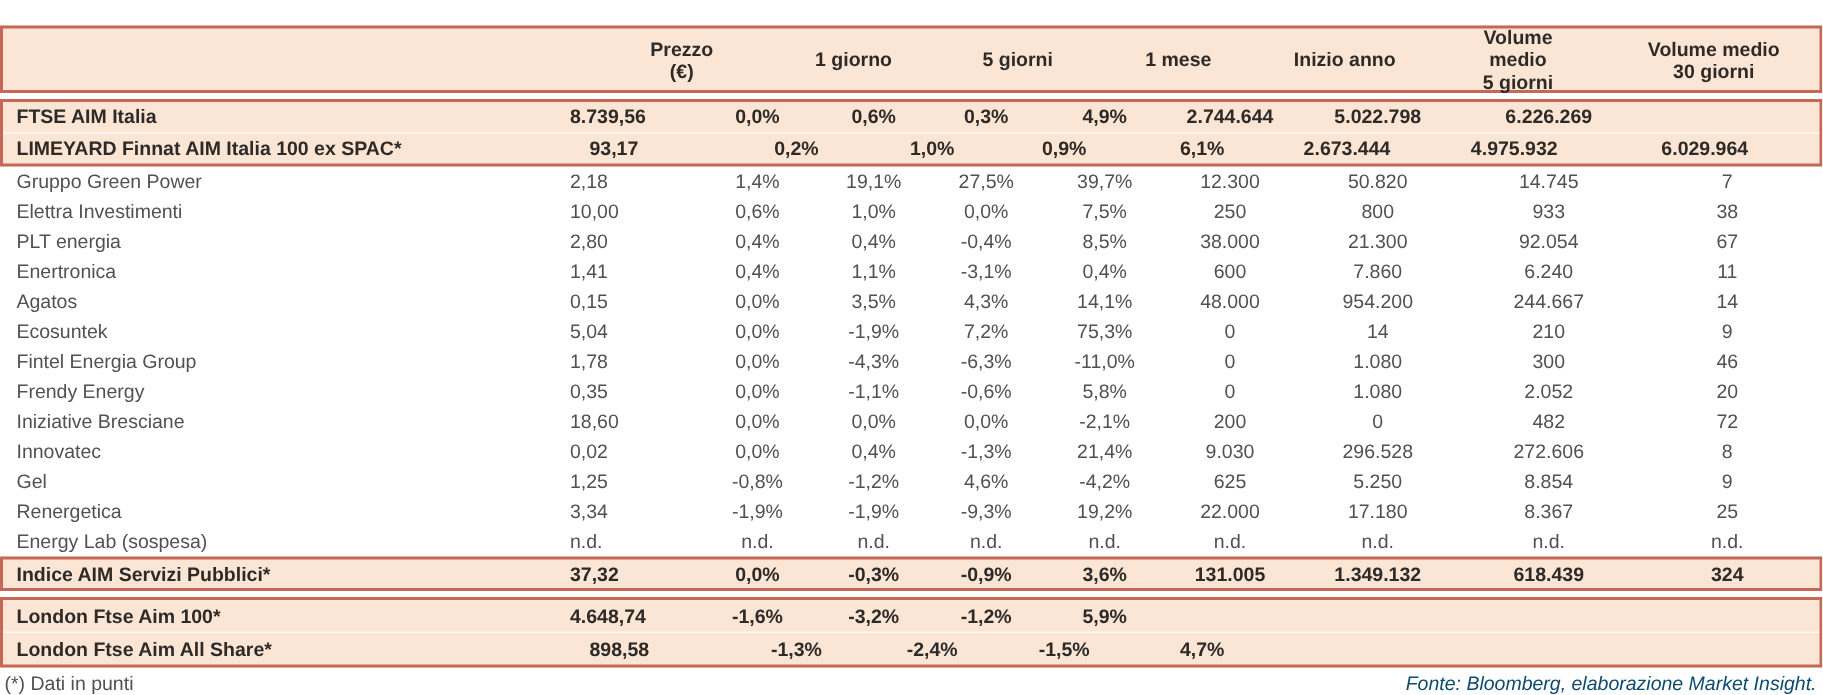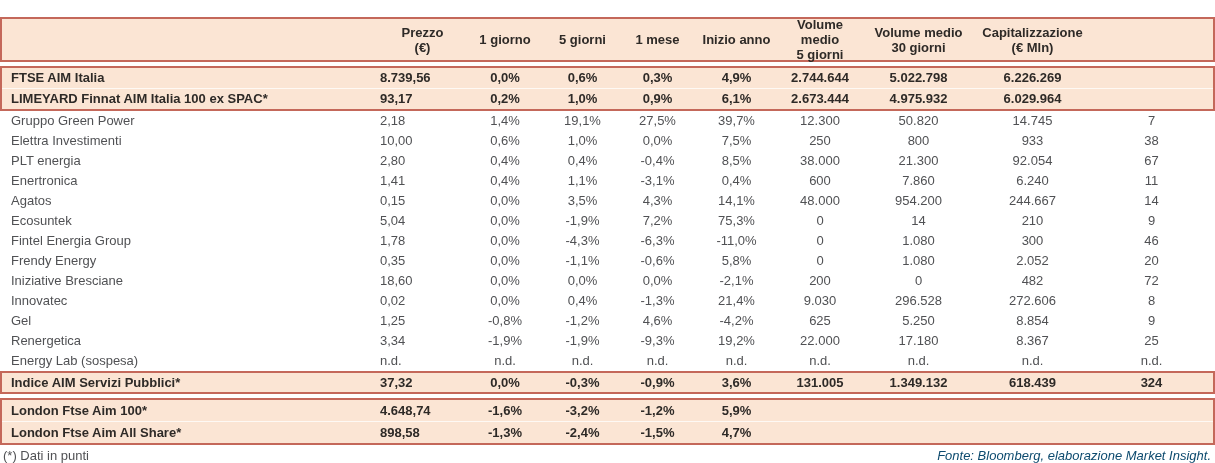--- a/index.html
+++ b/index.html
@@ -16,25 +16,25 @@
   .box{
     box-sizing:border-box;width:1215px;
     border:2px solid var(--brd);
     background:var(--peach);
   }
   .grid-row{
     display:grid;
     grid-template-columns:378px 85px 80px 75px 75px 83px 84px 113px 115px 123px;
     align-items:center;
   }
-  .box .grid-row + .grid-row{border-top:1px solid rgba(255,255,255,.75);}
+  .box .grid-row + .grid-row{border-top:1px solid rgba(255,255,255,.75);gap:13px;}
   .cell{overflow:hidden;white-space:pre-line;line-height:14px;font-size:13px;}
   
   .header-box{margin-top:17px;}
-  .header-box .grid-row{height:41px;}
+  .header-box .grid-row{height:41px;gap:32px;}
   .header-box .cell{
     text-align:center;font-weight:700;color:var(--dark);line-height:15px;
   }
   
   .idx-box{margin-top:4px;}
   .idx-box .grid-row{height:20px;}
   .servizi-box .grid-row{height:19px;}
   .london-box{margin-top:4px;}
   .london-box .grid-row{height:21px;}
   .bold-row .cell{font-weight:700;color:var(--dark);}

